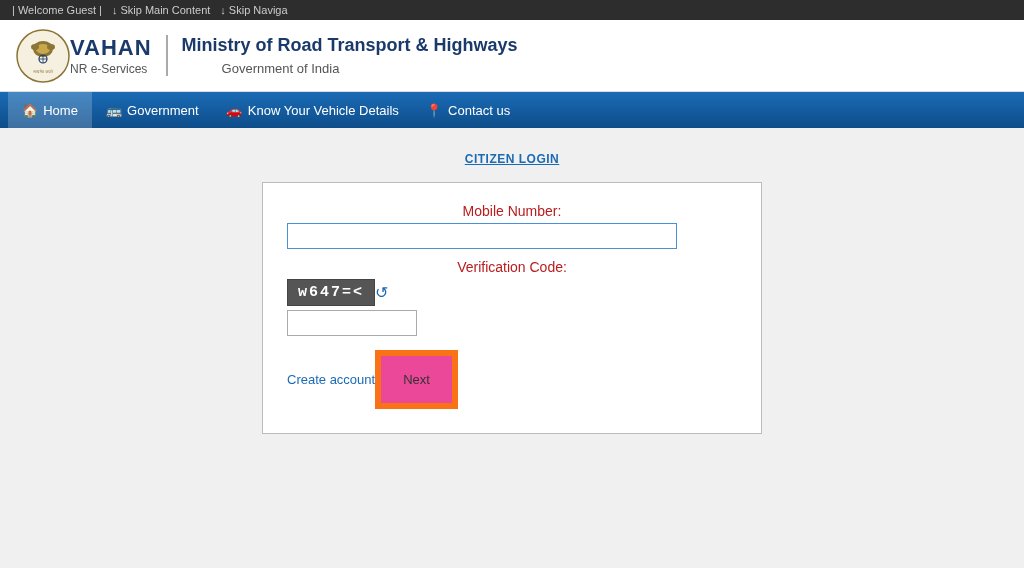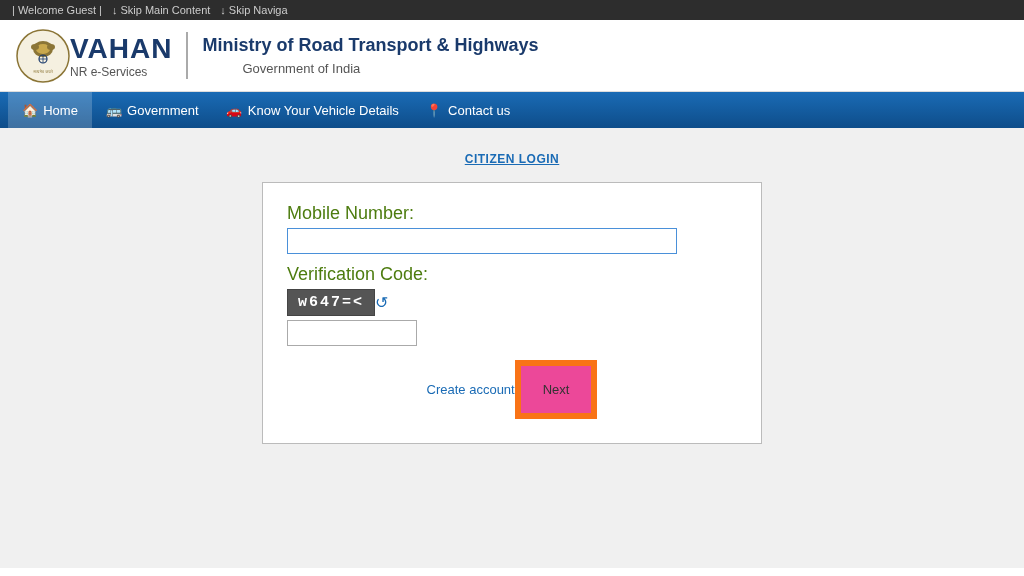--- a/index.html
+++ b/index.html
@@ -32,21 +32,21 @@
       border-bottom: 1px solid #ddd;
       height: 72px;
     }
     .header-brand {
       border-right: 2px solid #aaa;
       padding-right: 14px;
       margin-right: 14px;
       line-height: 1.2;
     }
     .header-brand .vahan {
-      font-size: 28px;
+      font-size: 22px;
       font-weight: bold;
       color: #1a3a6b;
       letter-spacing: 1px;
     }
     .header-brand .nr {
       font-size: 12px;
       color: #555;
     }
     .header-ministry {
       line-height: 1.5;
@@ -109,23 +109,24 @@
       border: 1px solid #bbb;
       padding: 20px 24px 24px 24px;
       width: 500px;
       min-height: 180px;
       position: relative;
     }
 
     .form-group { margin-bottom: 10px; }
     .form-label {
       display: block;
-      font-size: 18px;
-      color: #4d7c0f;
+      font-size: 14px;
+      color: #b91c1c;
       margin-bottom: 4px;
+      text-align: center;
     }
     .mobile-input {
       width: 390px;
       height: 26px;
       border: 1px solid #4a90d9;
       outline: none;
       padding: 2px 4px;
       font-size: 13px;
     }
 
@@ -156,21 +157,21 @@
       border: 1px solid #aaa;
       outline: none;
       padding: 2px 4px;
       font-size: 13px;
       display: block;
       margin-top: 4px;
     }
 
     .form-footer {
       display: flex;
-      justify-content: center;
+      justify-content: flex-start;
       align-items: center;
       margin-top: 14px;
     }
     .create-account-link {
       color: #1a6bb5;
       font-size: 13px;
       text-decoration: none;
       cursor: pointer;
     }
 

